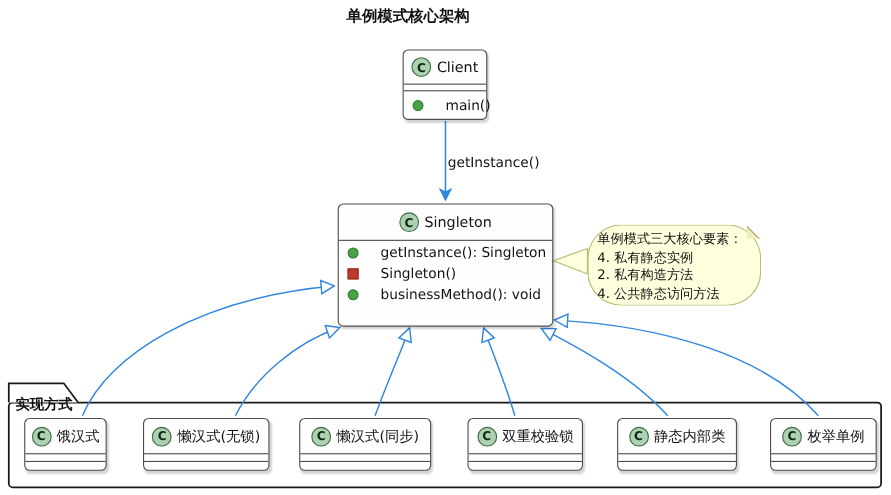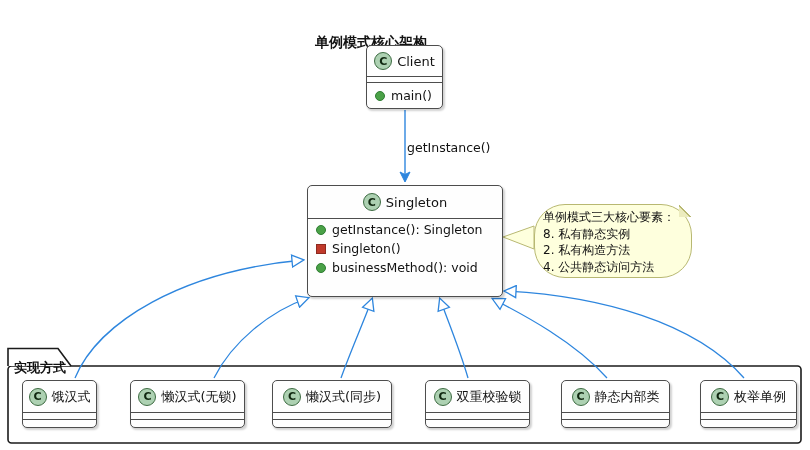--- a/index.html
+++ b/index.html
@@ -1,35 +1,35 @@
 <!DOCTYPE html>
 <html><head>
 <meta charset="utf-8">
 <style>
   html,body{margin:0;padding:0;background:#ffffff;}
   body{font-family:"DejaVu Sans","Liberation Sans",sans-serif;color:#121212;}
   #canvas{position:relative;width:810px;height:450px;background:#ffffff;overflow:hidden;}
   #wires{position:absolute;left:0;top:0;width:810px;height:450px;}
 
   .diagram-title{position:absolute;left:0;top:6px;width:742px;text-align:center;
-    font-size:14px;font-weight:bold;margin-top:28px;}
+    font-size:14px;font-weight:bold;}
 
   
   .uml-class{position:absolute;box-sizing:border-box;background:#FEFEFE;
     border:1px solid #4d4d4d;border-radius:5px;
     box-shadow:1.5px 2px 2px rgba(0,0,0,0.18);}
   .uml-hdr{box-sizing:border-box;display:flex;align-items:center;justify-content:center;
     gap:5px;border-bottom:1px solid #4d4d4d;height:32px;padding:0 6px;white-space:nowrap;}
   .uml-hdr .cls-name{font-size:13px;}
   .c-icon{flex:0 0 auto;width:16px;height:16px;border-radius:50%;background:#ADD1B2;
     border:1px solid #3d6b42;display:flex;align-items:center;justify-content:center;
     font-size:11px;font-weight:bold;color:#102810;line-height:1;}
   .compartment{box-sizing:border-box;border-bottom:1px solid #4d4d4d;}
   .compartment:last-child{border-bottom:none;}
-  .member-row{display:flex;align-items:center;gap:6px;padding:0 8px;height:19px;
+  .member-row{display:flex;align-items:center;gap:20px;padding:0 8px;height:19px;
     font-size:12.5px;white-space:nowrap;}
   .ic{flex:0 0 auto;display:inline-block;}
   .ic-field-priv{width:6px;height:6px;border:1.5px solid #C0392B;background:#fff;}
   .ic-method-priv{width:8px;height:8px;background:#C0392B;border:1px solid #8e2a20;}
   .ic-method-pub{width:8px;height:8px;border-radius:50%;background:#4AA147;border:1px solid #2E7D32;}
 
   
   #client .uml-hdr{height:31px;}
   #client .empty-strip{height:6px;}
   #client .member-row{height:25px;}
@@ -123,21 +123,21 @@
       </div>
       <div class="member-row">
         <span class="ic ic-method-pub"></span>
         <span>businessMethod(): void</span>
       </div>
     </div>
   </div>
 
   <div class="uml-note" style="left:534px;top:204px;width:158px;height:74px;border-radius:31px;">
     <div>单例模式三大核心要素：</div>
-    <div>8. 私有静态实例</div>
+    <div>4. 私有静态实例</div>
     <div>2. 私有构造方法</div>
     <div>4. 公共静态访问方法</div>
     <div class="note-fold"></div>
   </div>
 
   <div class="package-label" style="left:14px;top:359px;">实现方式</div>
 
   <div class="uml-class impl" style="left:22px;top:380px;width:75px;height:48px;">
     <div class="uml-hdr compartment">
       <span class="c-icon">C</span>

